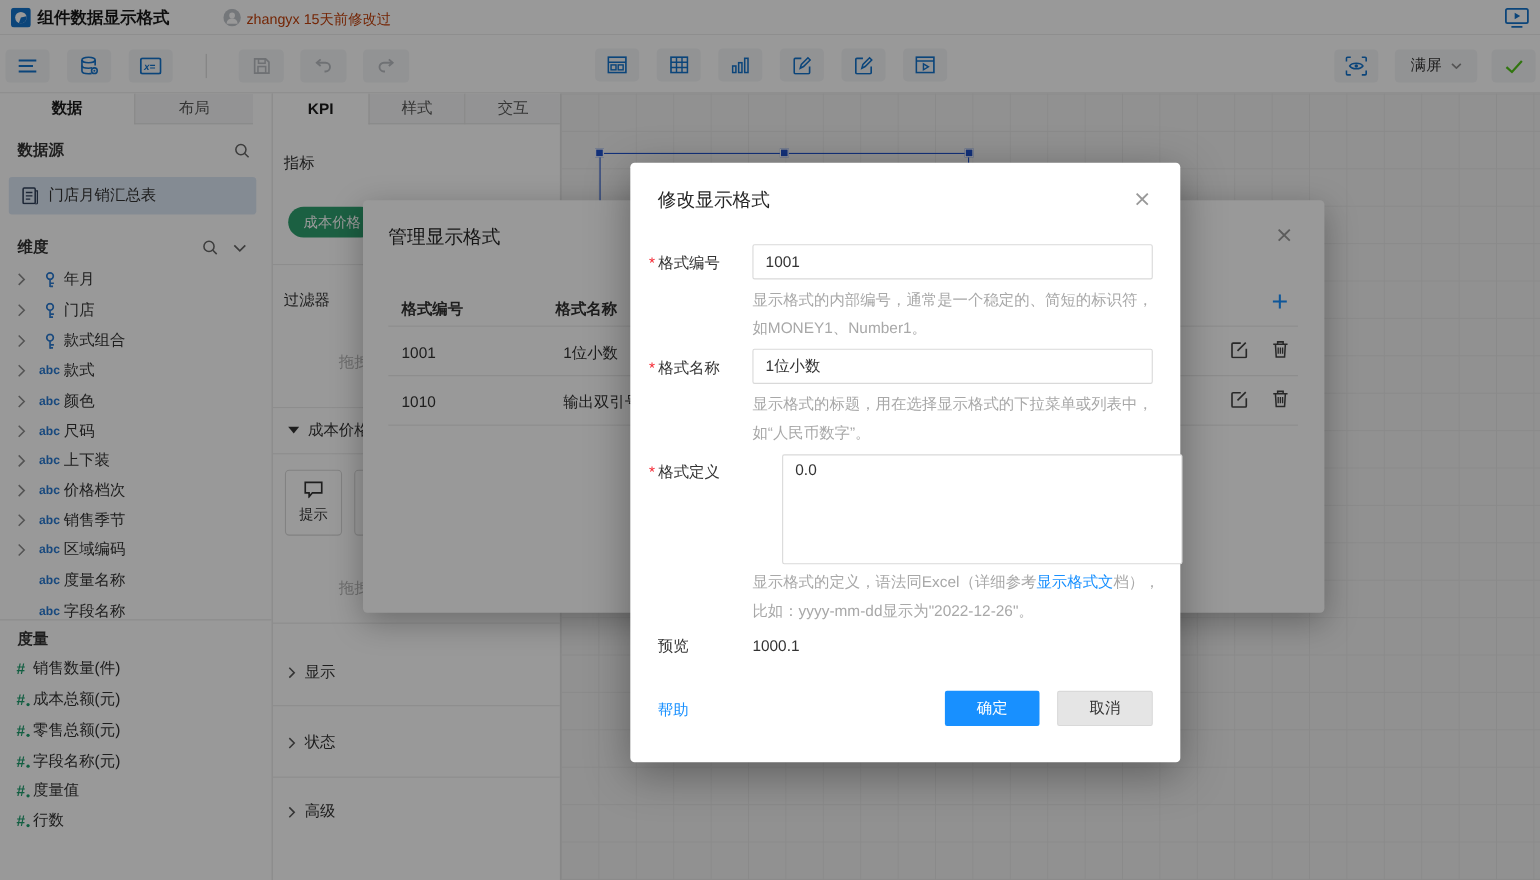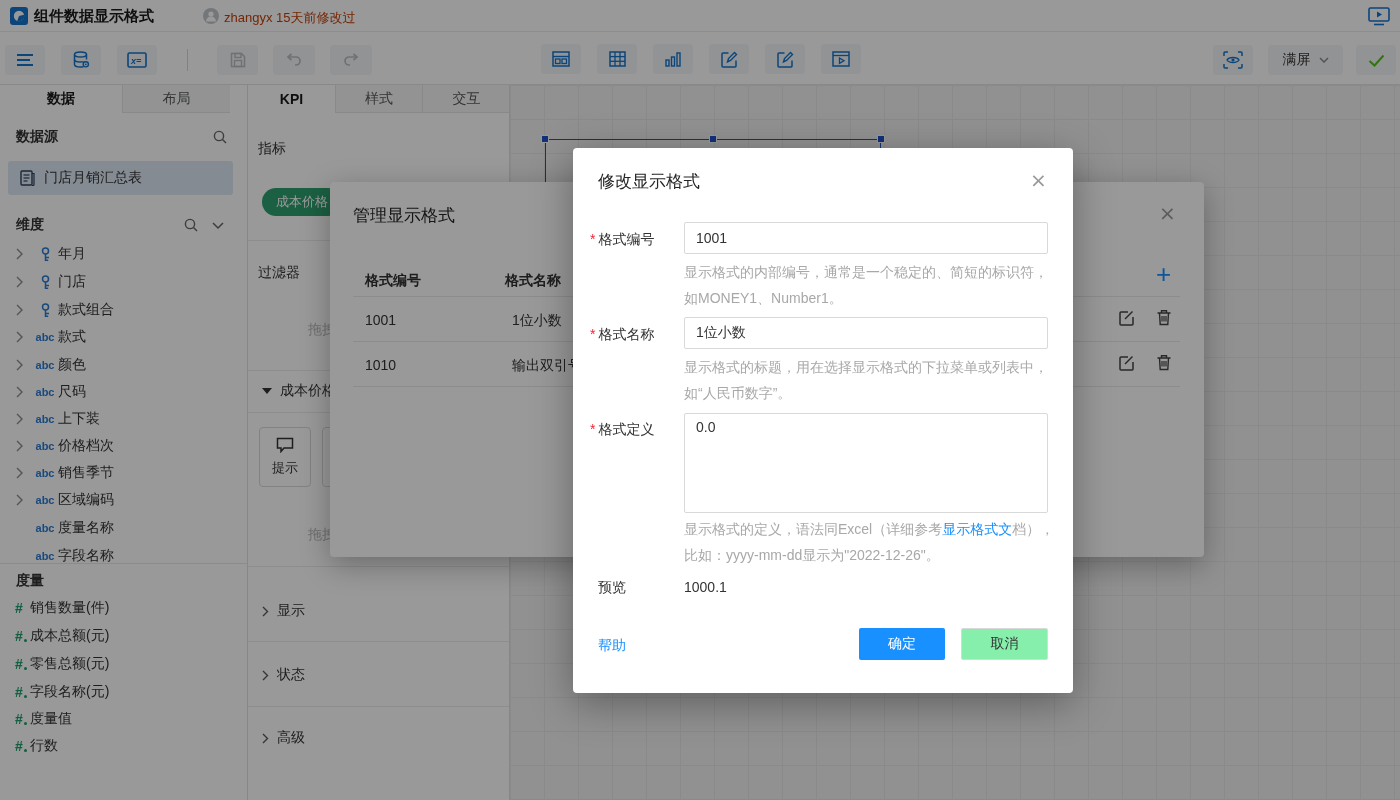--- a/index.html
+++ b/index.html
@@ -54,25 +54,25 @@
   .mask { left:0; top:0; width:1400px; height:800px; background:rgba(0,0,0,.40); z-index:15; }
   .modal { left:573px; top:148px; width:500px; height:545px; background:#fff; border-radius:4px; box-shadow:0 10px 40px rgba(0,0,0,.35); z-index:30; }
   .dlg-title { font-size:17px; color:#262626; font-weight:500; }
   .x-close { font-size:20px; color:#999; cursor:pointer; line-height:16px; font-family:"DejaVu Sans",sans-serif; }
   .th { font-size:14px; color:#333; font-weight:bold; }
   .td { font-size:14px; color:#333; }
   .hline { height:1px; background:#eaeaea; }
   .req:before { content:"*"; color:#f5222d; margin-right:3px; }
   .f-label { font-size:14px; color:#333; }
   .inp { width:364px; height:32px; border:1px solid #d9d9d9; border-radius:2px; padding:0 11px; font-size:14px; color:#333; font-family:inherit; background:#fff; }
-  .ta { width:364px; height:100px; border:1px solid #d9d9d9; border-radius:2px; padding:5px 11px; font-size:14px; color:#333; font-family:inherit; resize:none; background:#fff; }
+  .ta { width:364px; height:100px; border:1px solid #d9d9d9; border-radius:2px; padding:5px 11px; font-size:14px; color:#333; font-family:inherit; resize:none; background:#fff;margin-left:27px; }
   .help { width:372px; font-size:14px; color:#a8a8a8; line-height:26px; }
   .link { color:#1890ff; cursor:pointer; }
   .btn-pri { width:86px; height:32px; background:#1890ff; color:#fff; border:none; border-radius:2px; font-size:14px; cursor:pointer; font-family:inherit; }
-  .btn-sec { width:87px; height:32px; background:#86efac; color:#333; border:1px solid #d9d9d9; border-radius:2px; font-size:14px; cursor:pointer; font-family:inherit; }
+  .btn-sec { width:87px; height:32px; background:#e5e5e5; color:#333; border:1px solid #d9d9d9; border-radius:2px; font-size:14px; cursor:pointer; font-family:inherit; }
   .rowicon { cursor:pointer; display:flex; }
   .plus { color:#1890ff; font-size:26px; font-weight:300; cursor:pointer; line-height:20px; }
 </style>
 </head>
 <body>
 
 <div class="app">
 
   <div class="abs topbar">
     <svg class="abs" style="left:10px;top:7px" width="18" height="18">

